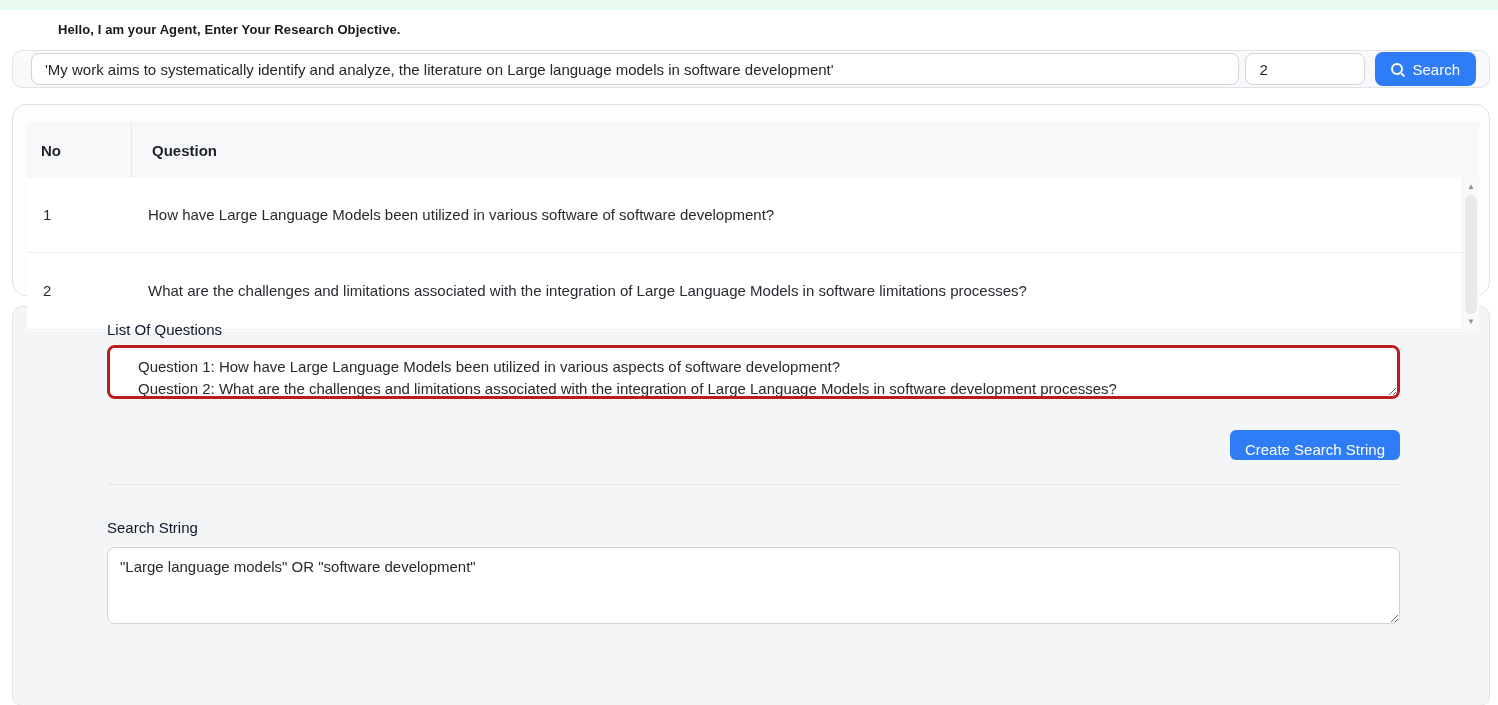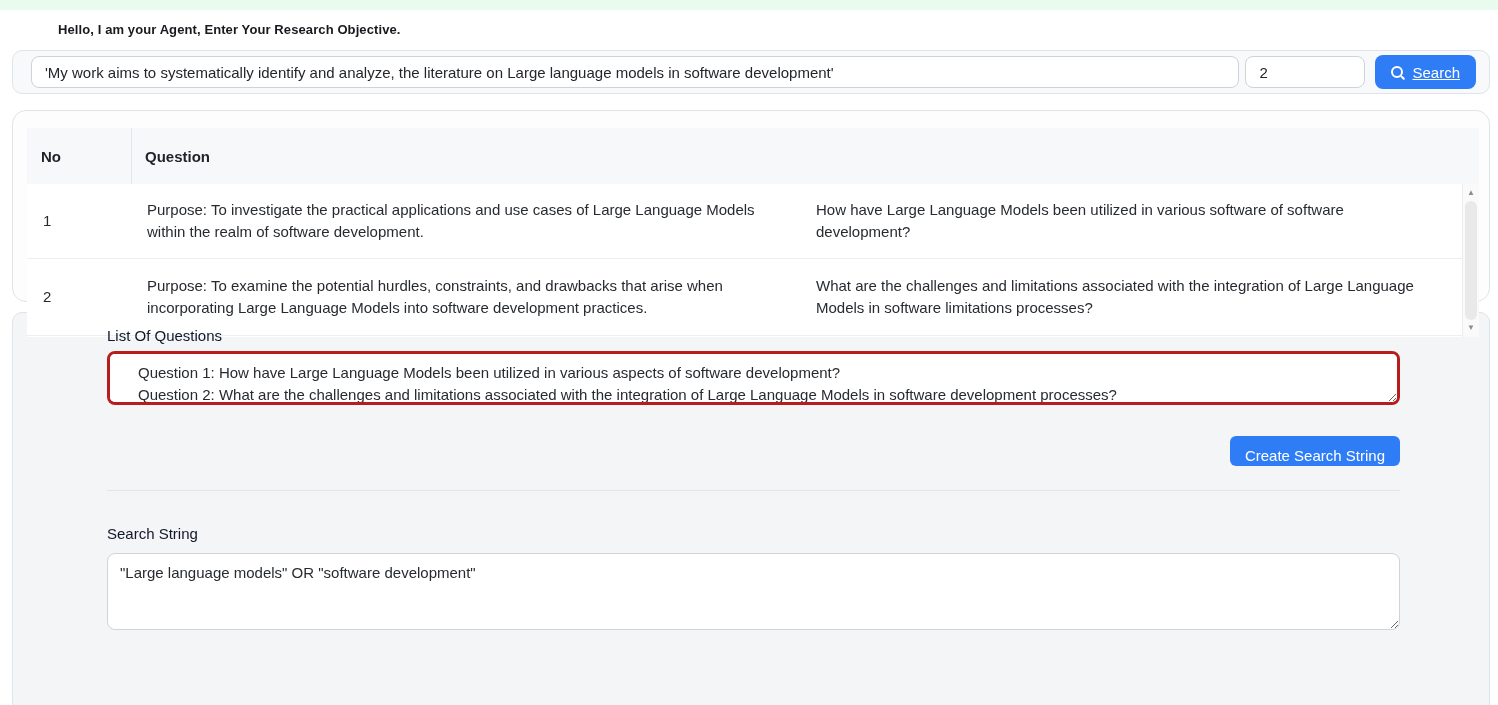--- a/index.html
+++ b/index.html
@@ -4,46 +4,46 @@
 <style>
   * { margin:0; padding:0; box-sizing:border-box; }
   html,body { width:1498px; height:705px; overflow:hidden; background:#ffffff;
               font-family:"Liberation Sans", sans-serif; color:#272b30; }
 
   .top-bar { height:10px; width:100%; background:#e9fbef; }
 
   .greeting { margin:12px 0 0 13px; font-size:13px; font-weight:700; color:#17191d; letter-spacing:.1px;padding-left:45px; }
 
   
-  .search-panel { margin:13px 8px 0 12px; height:44px; background:#f8f9fa;
+  .search-panel { margin:13px 8px 0 12px; height:38px; background:#f8f9fa;
                   border:1px solid #e0e3e7; border-radius:10px;
                   display:flex; align-items:center; padding:6px 13px 6px 18px; }
   .objective-input { flex:1; height:32px; border:1px solid #ced3d9; border-radius:8px;
                      background:#fff; font-size:15px; color:#23272c; padding:0 13px;
                      font-family:"Liberation Sans", sans-serif; }
   .count-input { width:120px; height:32px; margin-left:6px; border:1px solid #ced3d9; border-radius:8px;
                  background:#fff; font-size:15px; color:#23272c; padding:0 13px;
                  font-family:"Liberation Sans", sans-serif; }
   .search-btn { margin-left:10px; height:34px; padding:0 16px; border:none; border-radius:8px;
                 background:#2e7cf6; color:#fff; font-size:15px; cursor:pointer;
-                display:flex; align-items:center; gap:8px; font-family:"Liberation Sans", sans-serif;text-decoration:underline; }
+                display:flex; align-items:center; gap:8px; font-family:"Liberation Sans", sans-serif; }
   .mag { position:relative; width:13px; height:13px; display:inline-block; }
   .mag::before { content:""; position:absolute; left:0; top:0; width:8px; height:8px;
                  border:2px solid #fff; border-radius:50%; }
   .mag::after { content:""; position:absolute; left:9.5px; top:9.5px; width:5px; height:2px;
                 background:#fff; border-radius:1px; transform:rotate(45deg); transform-origin:left center; }
 
   
   .table-panel { margin:16px 8px 0 12px; height:192px; background:#fdfdfd;
                  border:1px solid #e0e3e7; border-radius:14px; padding:17px 10px 18px 14px; }
   .thead { display:flex; height:56px; background:#f7f8f9; align-items:center; }
   .th { font-size:15px; font-weight:700; color:#1f2329; height:100%; display:flex; align-items:center; }
   .th-no { width:104px; padding-left:14px; }
   .th-purpose { width:668px; padding-left:16px; border-left:1px solid #e4e6e9; }
-  .th-question { flex:1; padding-left:13px; border-left:1px solid #e4e6e9; }
+  .th-question { flex:1; padding-left:20px; border-left:1px solid #e4e6e9; }
   .tbody-wrap { display:flex; height:153px; }
   .tbody { flex:1; background:#ffffff; }
   .trow { display:flex; align-items:center; border-bottom:1px solid #eceef0; }
   .trow-1 { height:75px; }
   .trow-2 { height:77px; }
   .td { font-size:15px; color:#272b30; line-height:22px; }
   .td-no { width:104px; padding-left:16px; align-self:center; }
   .td-purpose { width:668px; padding:0 20px 0 16px; }
   .td-question { flex:1; padding:0 30px 0 17px; }
   .vscroll { width:17px; background:#fafafa; border-left:1px solid #ededed; position:relative; }
@@ -87,26 +87,24 @@
 
 <div class="table-panel">
   <div class="thead">
     <div class="th th-no">No</div>
     <div class="th th-question">Question</div>
   </div>
   <div class="tbody-wrap">
     <div class="tbody">
       <div class="trow trow-1">
         <div class="td td-no">1</div>
-        <div class="td td-purpose">Purpose: To investigate the practical applications and use cases of Large Language Models within the realm of software development.</div>
         <div class="td td-question">How have Large Language Models been utilized in various software of software development?</div>
       </div>
       <div class="trow trow-2">
         <div class="td td-no">2</div>
-        <div class="td td-purpose">Purpose: To examine the potential hurdles, constraints, and drawbacks that arise when incorporating Large Language Models into software development practices.</div>
         <div class="td td-question">What are the challenges and limitations associated with the integration of Large Language Models in software limitations processes?</div>
       </div>
     </div>
     <div class="vscroll">
       <div class="vs-arrow vs-up">▲</div>
       <div class="vs-thumb"></div>
       <div class="vs-arrow vs-down">▼</div>
     </div>
   </div>
 </div>

